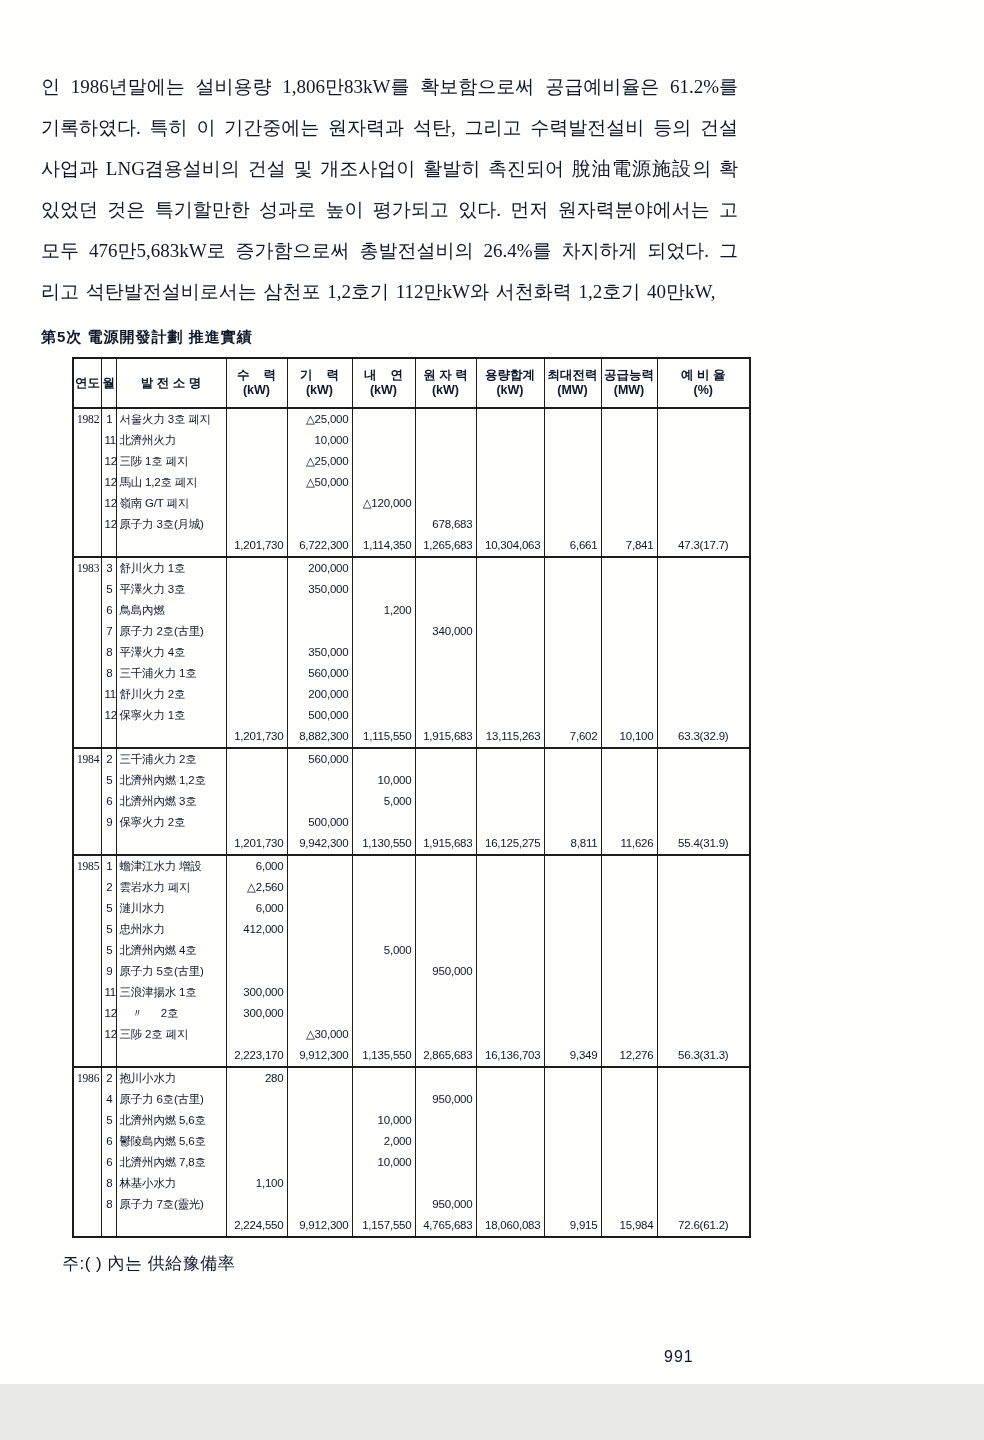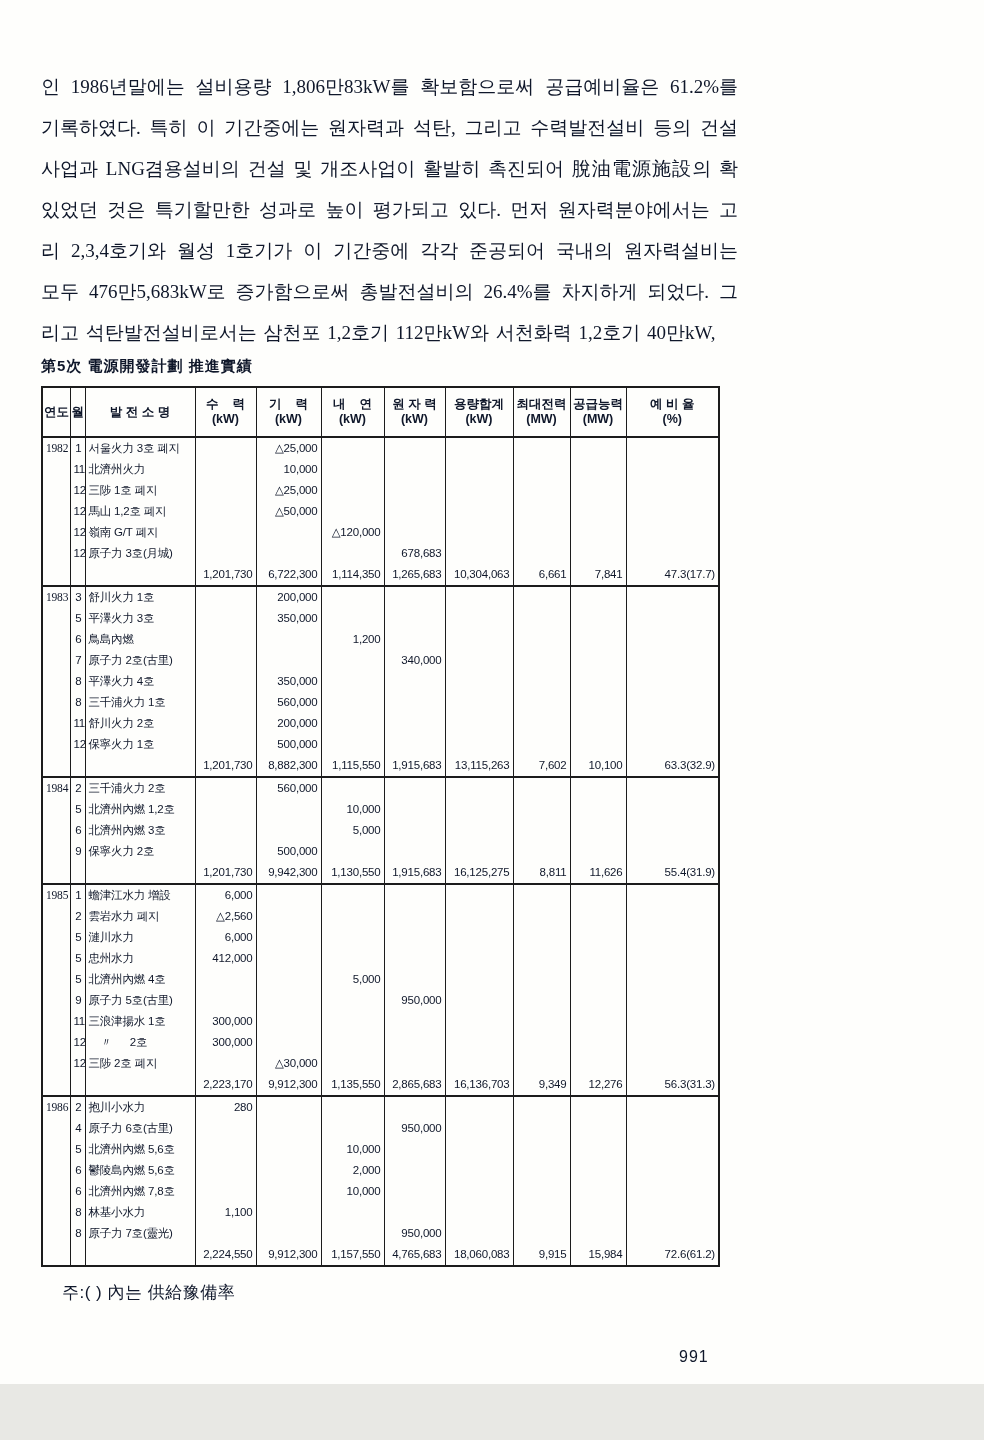--- a/index.html
+++ b/index.html
@@ -22,36 +22,37 @@
     height:41px;
     text-align:justify;
     text-align-last:justify;
     white-space:normal;
     word-spacing:2px;
   }
   .pline.last { text-align-last:left; }
 
   
   .table-title {
-    margin-top:1px;
+    margin-top:13px;
     font-family:"Liberation Sans", sans-serif;
     font-weight:bold;
     font-size:15px;
     letter-spacing:1px;
     height:24px; line-height:24px;
   }
 
   
   table.ptable {
     margin-top:8px;
     border-collapse:collapse;
     table-layout:fixed;
     width:677px;
     border:2px solid #1c1c1c;
     font-family:"Liberation Sans", sans-serif;
+    margin-left:31px;
   }
   table.ptable th {
     border-right:1px solid #1c1c1c;
     border-bottom:2px solid #1c1c1c;
     font-weight:bold;
     font-size:12.5px;
     padding:2px 1px;
     height:44px;
     vertical-align:middle;
     text-align:center;
@@ -68,49 +69,48 @@
     letter-spacing:-0.2px;
     white-space:pre;
   }
   table.ptable td:last-child, table.ptable th:last-child { border-right:none;border-radius:6px; }
   table.ptable tr.block-end td { border-bottom:2px solid #1c1c1c; }
   table.ptable tbody:last-child tr.block-end td { border-bottom:none; }
   td.c-year { text-align:center; padding-left:2px;font-family:Liberation Serif, serif; }
   td.c-month { text-align:right; padding-right:3px; }
   td.c-name { text-align:left; }
   td.c-num { text-align:right; }
-  td.c-rate { text-align:right; }
+  td.c-rate { text-align:center; }
 
   .note {
     margin-top:14px;
     margin-left:21px;
     font-family:"Liberation Sans", sans-serif;
     font-size:17px;
     letter-spacing:0.5px;
   }
   .page-number {
     position:absolute;
-    left:679px; top:1348px;
+    left:664px; top:1348px;
     font-size:16px;
     font-family:"Liberation Sans", sans-serif;
     letter-spacing:1px;
   }
 </style>
 </head>
 <body>
 
 <div class="page">
   <div class="content">
 
     <div class="paragraph" id="paragraph">
         <div class="pline">인 1986년말에는 설비용량 1,806만83kW를 확보함으로써 공급예비율은 61.2%를</div>
         <div class="pline">기록하였다. 특히 이 기간중에는 원자력과 석탄, 그리고 수력발전설비 등의 건설</div>
         <div class="pline">사업과 LNG겸용설비의 건설 및 개조사업이 활발히 촉진되어 脫油電源施設의 확</div>
         <div class="pline">있었던 것은 특기할만한 성과로 높이 평가되고 있다. 먼저 원자력분야에서는 고</div>
-        <div class="pline">리 2,3,4호기와 월성 1호기가 이 기간중에 각각 준공되어 국내의 원자력설비는</div>
         <div class="pline">모두 476만5,683kW로 증가함으로써 총발전설비의 26.4%를 차지하게 되었다. 그</div>
         <div class="pline last">리고 석탄발전설비로서는 삼천포 1,2호기 112만kW와 서천화력 1,2호기 40만kW,</div>
       </div>
 
     <div class="table-title">第5次 電源開發計劃 推進實績</div>
 
     <table class="ptable" id="ptable">
       <colgroup id="cols">
           <col style="width: 28px;">
           <col style="width: 15px;">

